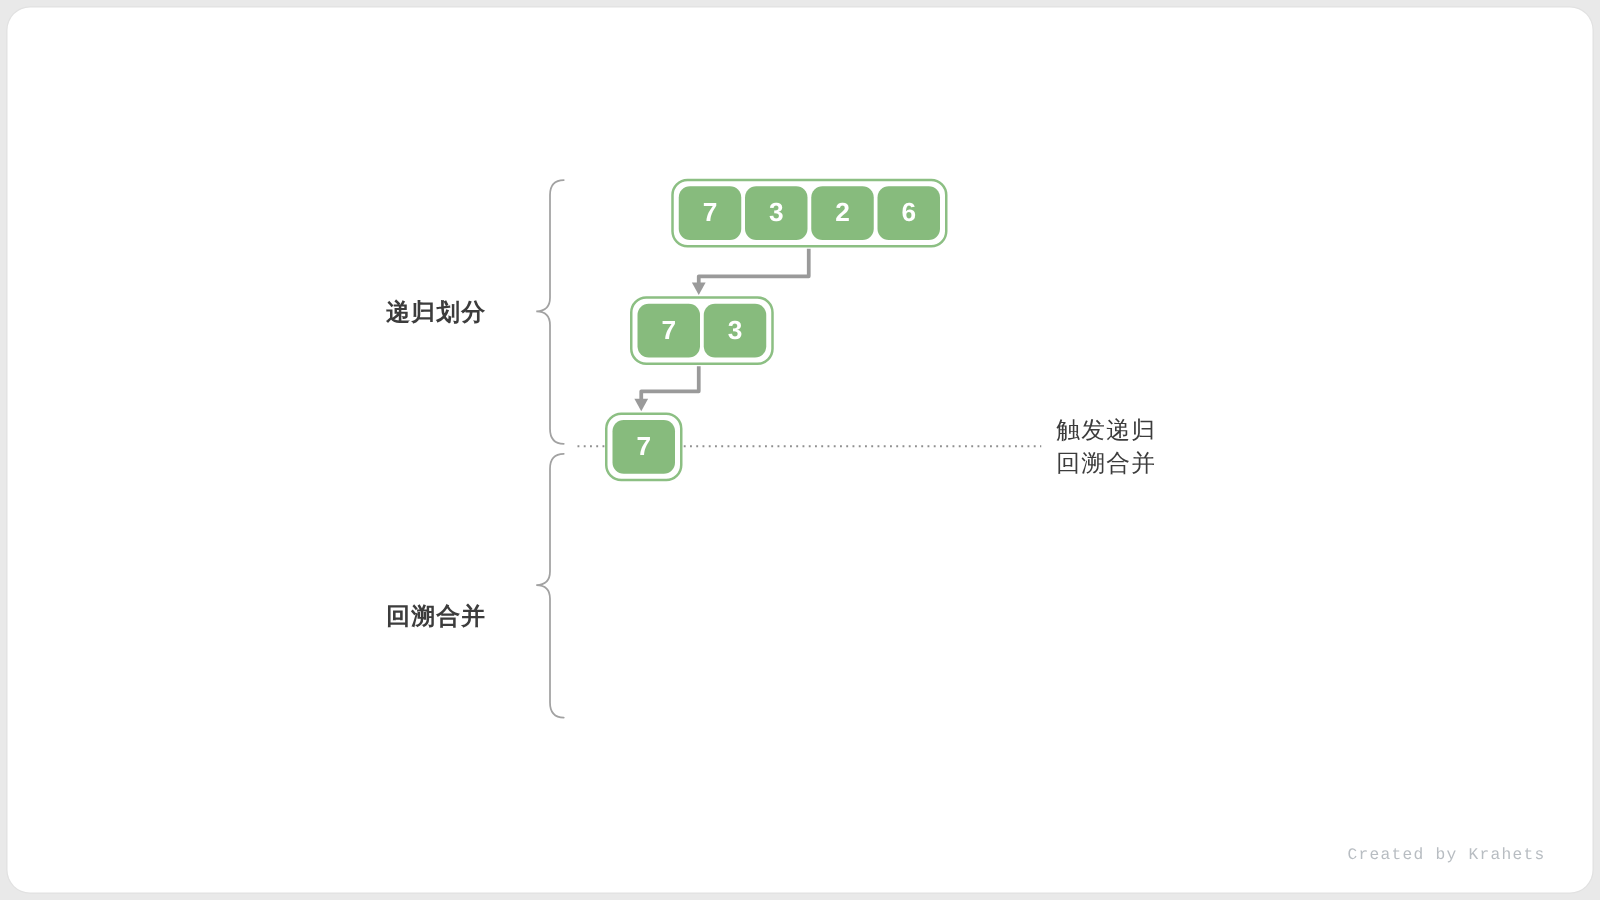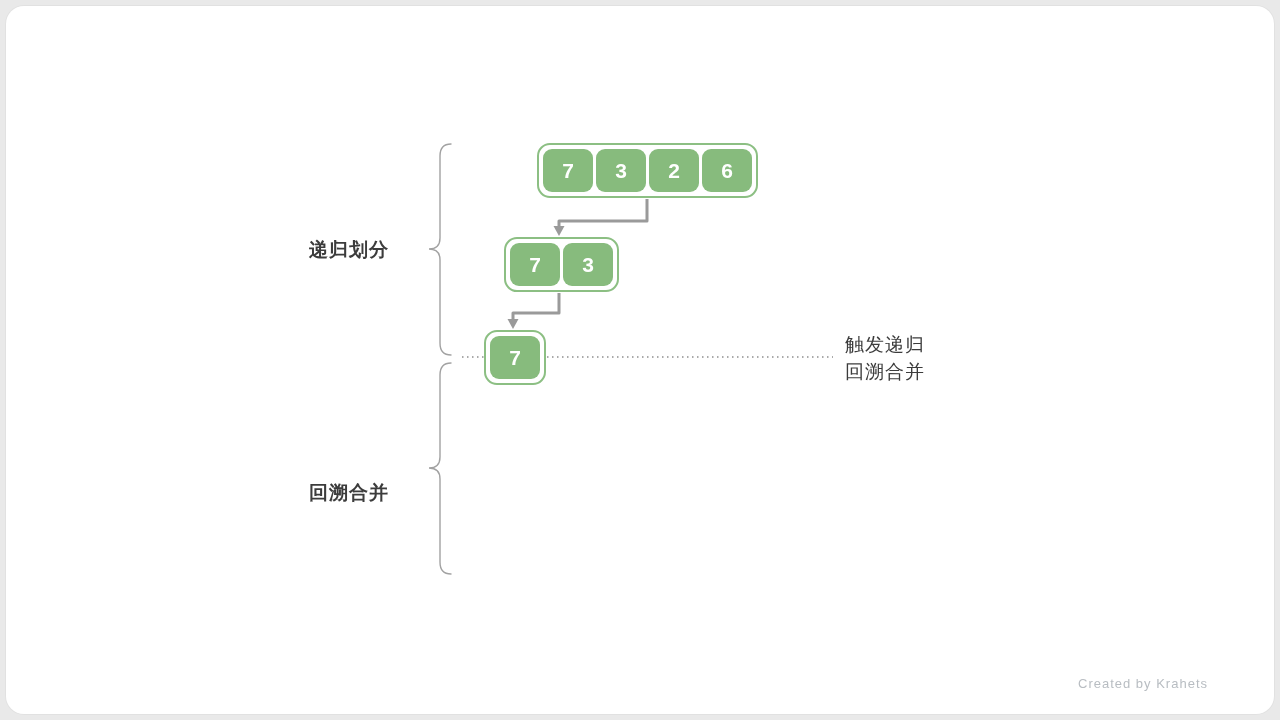--- a/index.html
+++ b/index.html
@@ -38,21 +38,21 @@
   }
   .label-divide { left:309px; top:237px; }
   .label-merge  { left:309px; top:480px; }
   .term-label {
     position:absolute; left:845px; top:331px;
     font-size:19px; font-weight:normal; line-height:27px;
     color: var(--label-dark, #3c3c3c); letter-spacing:1px; white-space:nowrap;
   }
   .watermark {
     position:absolute; left:1078px; top:676px;
-    font-family: Liberation Sans, sans-serif;
+    font-family: Liberation Mono, monospace;
     font-size:13px; letter-spacing:1px;
     color: var(--watermark-gray, #b8bdc2);
   }
   .brace { fill:none; stroke: var(--brace-gray, #a0a0a0); stroke-width:1.4; stroke-linecap:round; }
   .arrow-line { fill:none; stroke: var(--arrow-gray, #9a9a9a); stroke-width:3; stroke-linejoin:round; }
   .arrow-head { fill: var(--arrow-gray, #9a9a9a); stroke:none; }
   .dotted { fill:none; stroke: var(--dotted-gray, #8f8f8f); stroke-width:1.5; stroke-dasharray:1.5 3.5; }
 </style>
 </head>
 <body>

